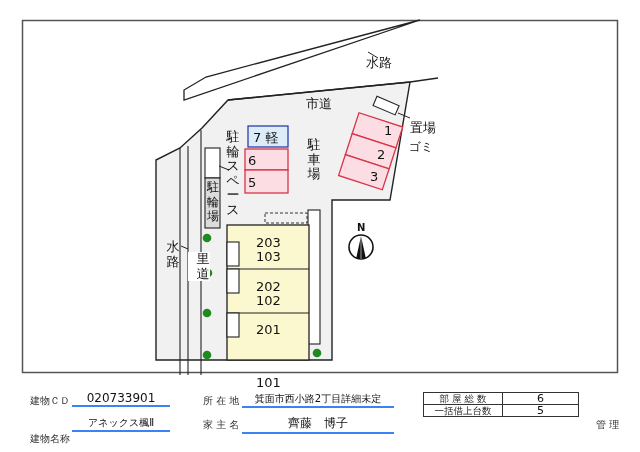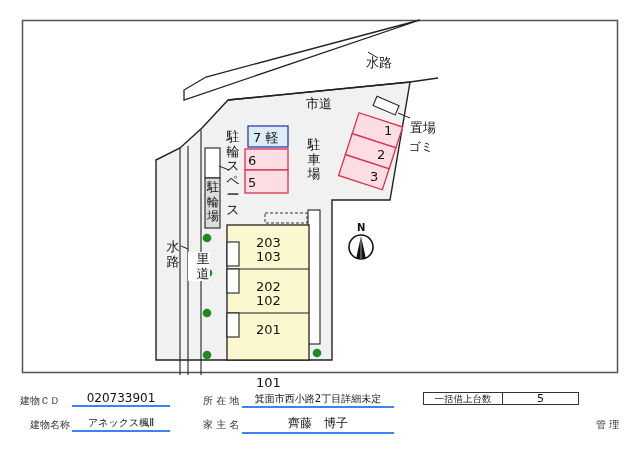--- a/index.html
+++ b/index.html
@@ -99,31 +99,35 @@
 <div class="lbl" style="left:248px;top:154px;">6</div>
 <div class="lbl" style="left:253px;top:131px;">7 軽</div>
 
 <div class="lbl" style="left:256px;top:236px;">203</div>
 <div class="lbl" style="left:256px;top:250px;">103</div>
 <div class="lbl" style="left:256px;top:280px;">202</div>
 <div class="lbl" style="left:256px;top:294px;">102</div>
 <div class="lbl" style="left:256px;top:323px;">201</div>
 <div class="lbl" style="left:256px;top:356px;margin-top:20px;">101</div>
 
-<div class="info" style="left:20px;top:394px;">建物ＣＤ</div>
+<div class="info" style="left:30px;top:394px;">建物ＣＤ</div>
 <div class="uline" style="left:72px;top:391px;width:98px;">020733901</div>
-<div class="info" style="left:30px;top:418px;">建物名称</div>
+<div class="info" style="left:30px;top:432px;">建物名称</div>
 <div class="uline sm" style="left:72px;top:416px;width:98px;">アネックス楓Ⅱ</div>
 
 <div class="info" style="left:203px;top:394px;">所 在 地</div>
 <div class="uline sm" style="left:242px;top:392px;width:152px;">箕面市西小路2丁目詳細未定</div>
 <div class="info" style="left:203px;top:418px;">家 主 名</div>
 <div class="uline" style="left:242px;top:415px;width:152px;">齊藤　博子</div>
 
 <table class="stats">
   <tbody>
+      <tr>
+    <td class="k">部 屋 総 数</td>
+    <td class="v">6</td>
+  </tr>
   <tr>
     <td class="k">一括借上台数</td>
     <td class="v">5</td>
   </tr>
 </tbody>
   </table>
 <div class="info" style="left:596px;top:418px;text-align:center;">管 理</div>
 
 </body></html>

